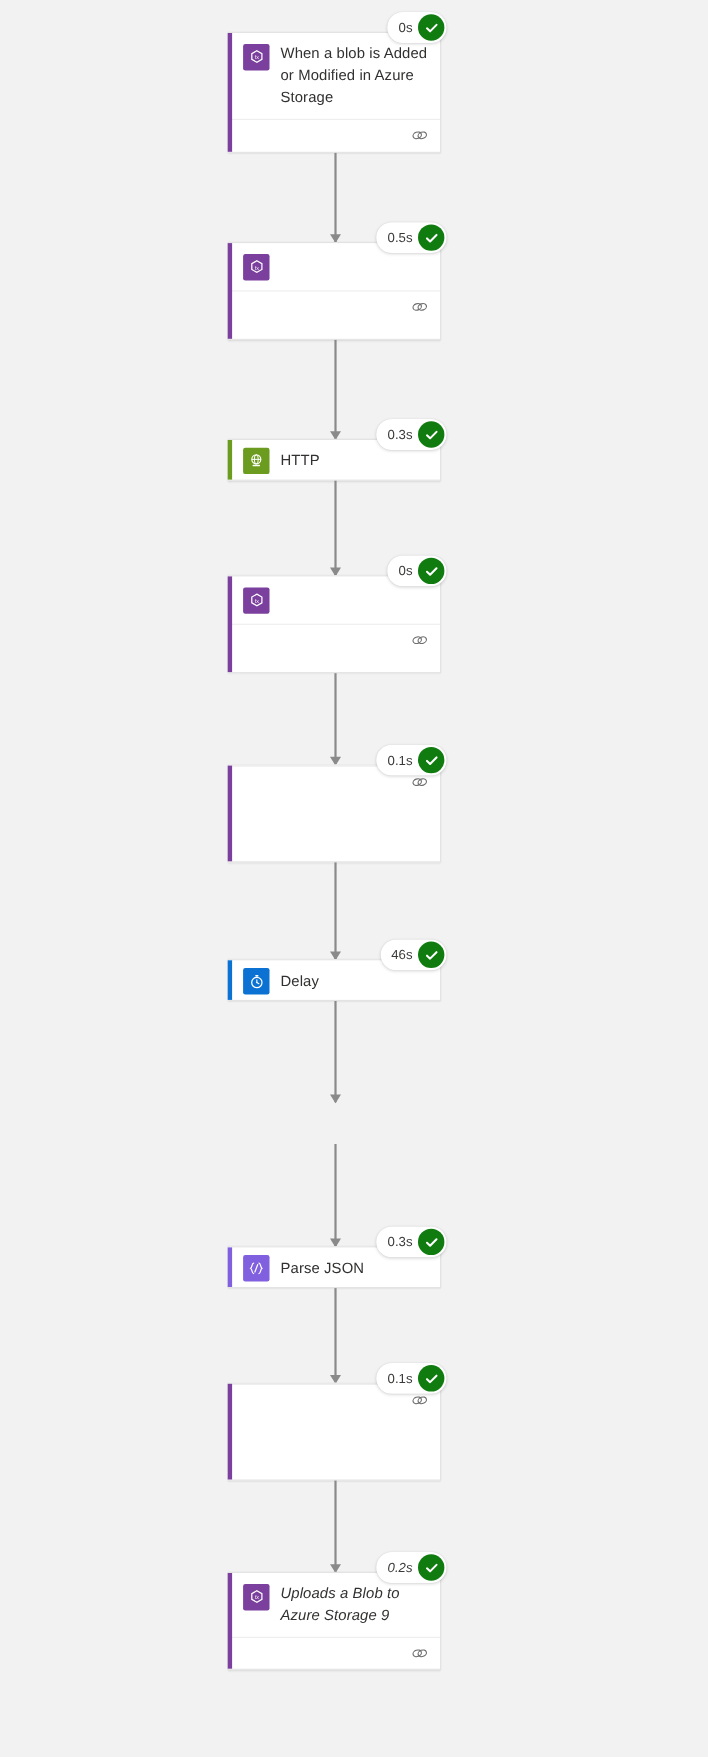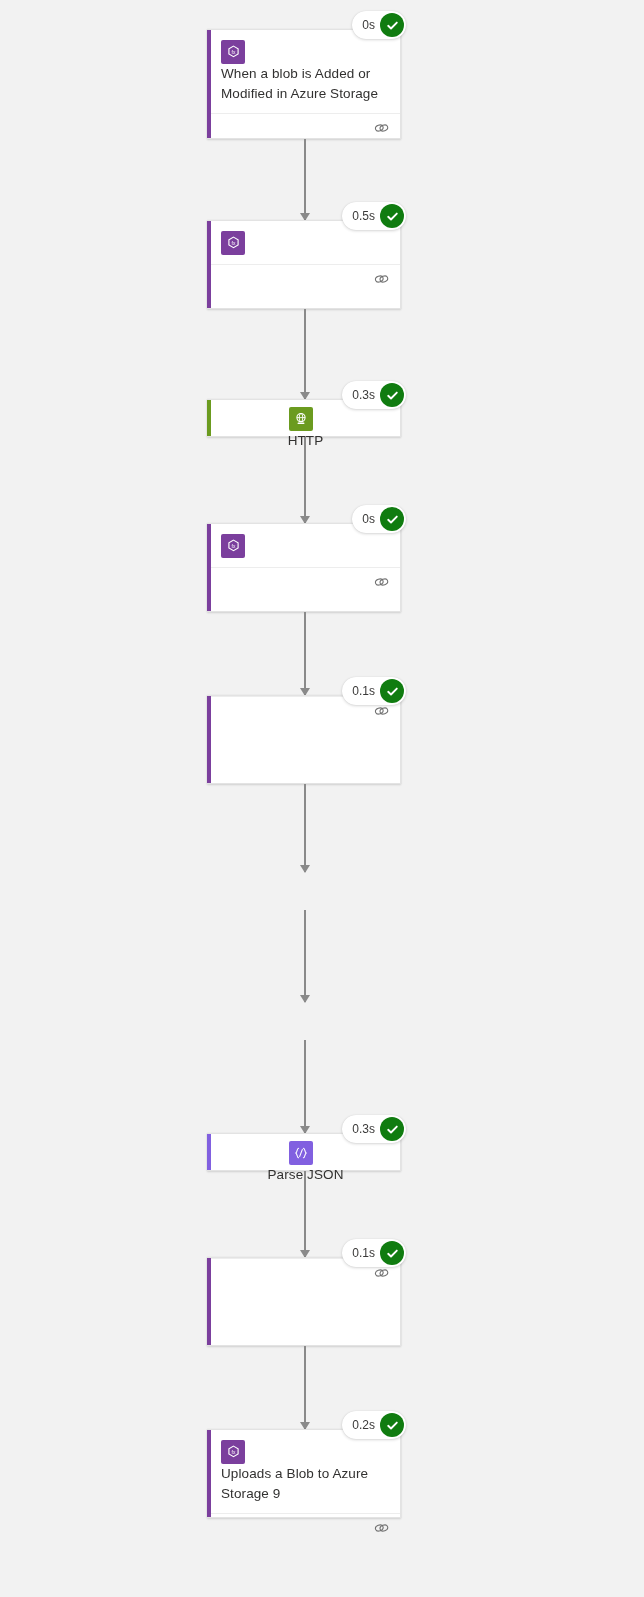--- a/index.html
+++ b/index.html
@@ -55,21 +55,20 @@
     left: 0;
     top: 0;
     bottom: 0;
     width: 4px;
   }
   .node-body {
     display: flex;
     align-items: flex-start;
     padding: 9px 10px 9px 14px;
     min-height: 20px;
-    flex-direction: column;
   }
   .node.compact .node-body {
     align-items: center;
     padding-top: 7px;
     padding-bottom: 7px;
   }
 
   .node-icon {
     width: 24px;
     height: 24px;
@@ -269,20 +268,43 @@
           <svg width="17" height="14" viewBox="0 0 20 16" aria-hidden="true">
     <ellipse cx="7.4" cy="8" rx="4.6" ry="3.4" fill="none" stroke="#6f6f6f" stroke-width="1.25" transform="rotate(-20 7.4 8)"></ellipse>
     <ellipse cx="12.8" cy="8" rx="4.6" ry="3.4" fill="none" stroke="#6f6f6f" stroke-width="1.25" transform="rotate(-20 12.8 8)"></ellipse>
   </svg>
         </span>
       </div>
     </div>
     <div class="connector" style="top: 784px; height: 88px; left: 304px;">
       <div class="head"></div>
     </div>
+    <div class="node compact" style="top: 872px; height: 38px; left: 207px; width: 194px;">
+      <div class="accent" style="background: rgb(11, 114, 212);"></div>
+      <div class="status-pill">
+        <span class="dur">46s</span>
+        <span class="status-check">
+          <svg width="15" height="15" viewBox="0 0 16 16" aria-hidden="true">
+    <path d="M3.4 8.3 L6.4 11.2 L12.6 4.9" fill="none" stroke="#ffffff" stroke-width="2" stroke-linecap="round" stroke-linejoin="round"></path>
+  </svg>
+        </span>
+      </div>
+      <div class="node-body">
+        <span class="node-icon" style="background: rgb(11, 114, 212);">
+          <svg width="15" height="15" viewBox="0 0 16 16" aria-hidden="true">
+    <circle cx="8" cy="8.8" r="5" fill="none" stroke="#ffffff" stroke-width="1.2"></circle>
+    <rect x="6.5" y="1.4" width="3" height="1.6" rx="0.4" fill="#ffffff"></rect>
+    <line x1="8" y1="3" x2="8" y2="4.2" stroke="#ffffff" stroke-width="1.2"></line>
+    <line x1="8" y1="8.8" x2="8" y2="6.1" stroke="#ffffff" stroke-width="1.1" stroke-linecap="round"></line>
+    <line x1="8" y1="8.8" x2="10" y2="9.9" stroke="#ffffff" stroke-width="1.1" stroke-linecap="round"></line>
+  </svg>
+        </span>
+        <div class="node-title">Delay</div>
+      </div>
+    </div>
     <div class="connector" style="top: 910px; height: 92px; left: 304px;">
       <div class="head"></div>
     </div>
     <div class="connector" style="top: 1040px; height: 93px; left: 304px;">
       <div class="head"></div>
     </div>
     <div class="node compact" style="top: 1133px; height: 38px; left: 207px; width: 194px;">
       <div class="accent" style="background: rgb(129, 96, 224);"></div>
       <div class="status-pill">
         <span class="dur">0.3s</span>
@@ -321,21 +343,21 @@
           <svg width="17" height="14" viewBox="0 0 20 16" aria-hidden="true">
     <ellipse cx="7.4" cy="8" rx="4.6" ry="3.4" fill="none" stroke="#6f6f6f" stroke-width="1.25" transform="rotate(-20 7.4 8)"></ellipse>
     <ellipse cx="12.8" cy="8" rx="4.6" ry="3.4" fill="none" stroke="#6f6f6f" stroke-width="1.25" transform="rotate(-20 12.8 8)"></ellipse>
   </svg>
         </span>
       </div>
     </div>
     <div class="connector" style="top: 1346px; height: 83px; left: 304px;">
       <div class="head"></div>
     </div>
-    <div class="node" style="top: 1429px; height: 89px; left: 207px; width: 194px;">
+    <div class="node" style="top: 1429px; height: 89px; left: 207px; width: 194px; font-style: italic;">
       <div class="accent" style="background: rgb(123, 63, 157);"></div>
       <div class="status-pill">
         <span class="dur">0.2s</span>
         <span class="status-check">
           <svg width="15" height="15" viewBox="0 0 16 16" aria-hidden="true">
     <path d="M3.4 8.3 L6.4 11.2 L12.6 4.9" fill="none" stroke="#ffffff" stroke-width="2" stroke-linecap="round" stroke-linejoin="round"></path>
   </svg>
         </span>
       </div>
       <div class="node-body">

